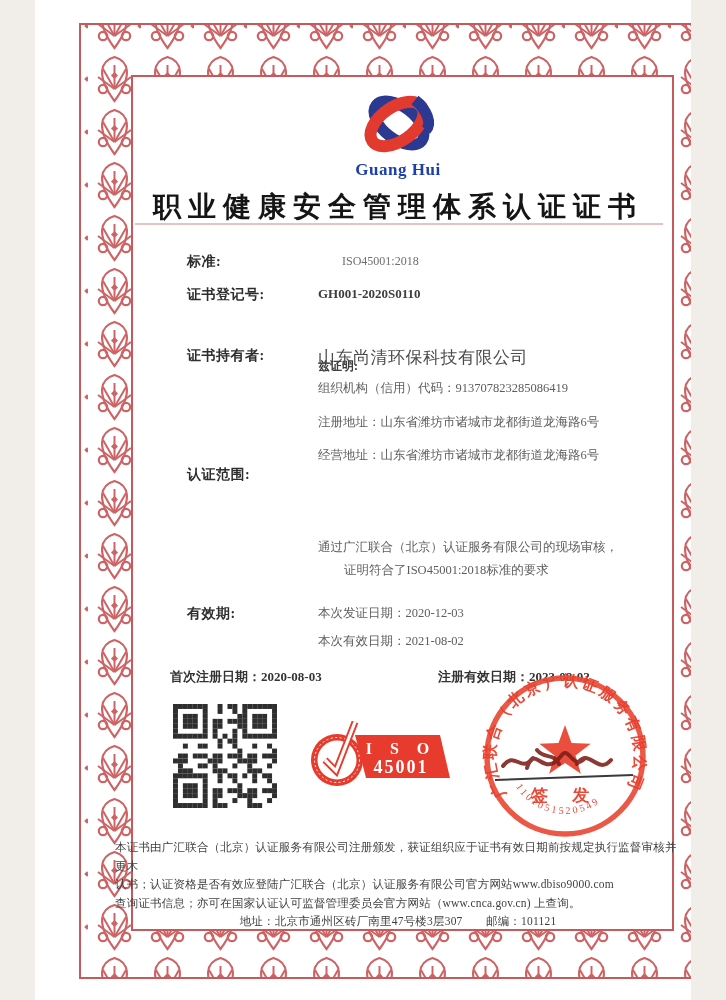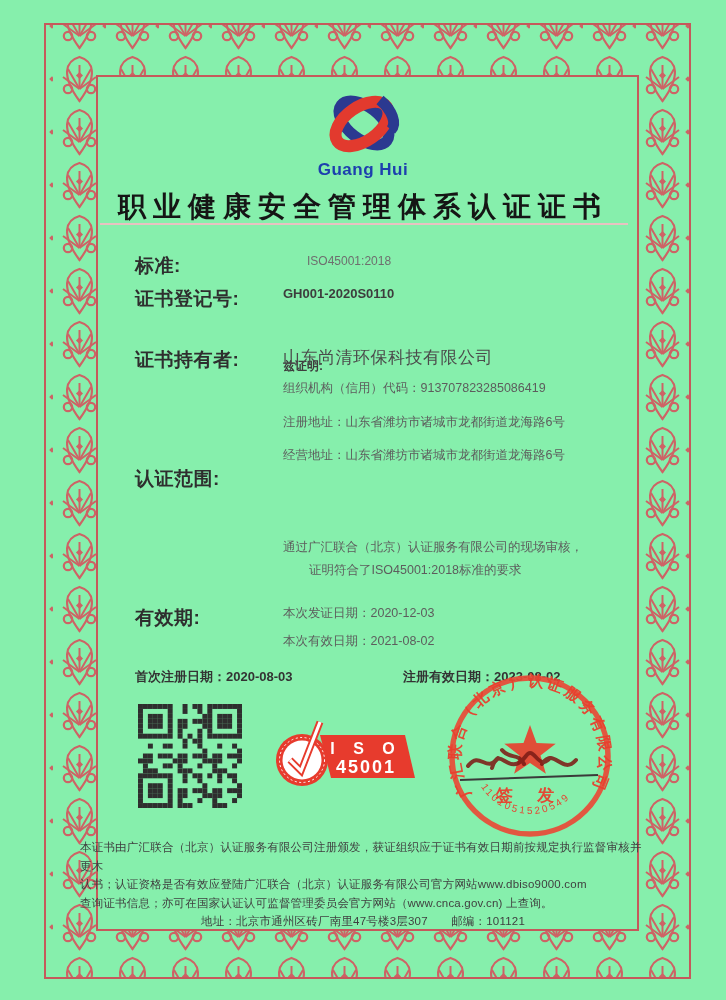--- a/index.html
+++ b/index.html
@@ -1,28 +1,28 @@
 <!DOCTYPE html>
 <html><head>
 <meta charset="utf-8">
 <style>
   html,body{margin:0;padding:0;background:#f1eee9;}
   .page{
-    position:relative;width:726px;height:1000px;margin:0 auto;
-    background:#86efac;overflow:hidden;
-    font-family:Liberation Sans, sans-serif;
+    position:relative;width:656px;height:1000px;margin:0 auto;
+    background:#ffffff;overflow:hidden;
+    font-family:Liberation Serif, serif;
   }
   .abs{position:absolute;}
   .border-svg{left:0;top:0;}
   .brand-name{left:0;top:160px;width:726px;text-align:center;
     font-size:17px;font-weight:700;color:#1d3fae;letter-spacing:.5px;}
   .cert-title{left:0;top:188px;width:726px;text-align:center;
     font-size:28px;font-weight:700;color:#151515;letter-spacing:7px;white-space:nowrap;}
   .title-rule{left:100px;top:223px;width:528px;height:2px;background:#e8c2c1;}
-  .f-label{position:absolute;left:135px;font-size:19px;font-weight:700;color:#2e2e2e;letter-spacing:.5px;white-space:nowrap;}
+  .f-label{position:absolute;left:152px;font-size:14px;font-weight:700;color:#2e2e2e;letter-spacing:.5px;white-space:nowrap;}
   .f-value{position:absolute;left:283px;font-size:12.5px;color:#5d5d5d;white-space:nowrap;}
   .t-standard-l{top:253px;} .t-standard-v{top:254px;font-size:12px;color:#6e6e6e;margin-left:24px;}
   .t-regno-l{top:286px;}    .t-regno-v{top:286px;font-weight:700;color:#3d3d3d;font-size:13px;}
   .t-certify{top:318px;font-weight:700;color:#3d3d3d;font-size:12px;margin-top:40px;}
   .t-holder-l{top:347px;}   .t-holder-v{top:346px;font-size:17px;color:#4b4b4b;letter-spacing:.5px;text-align:center;}
   .t-orgcode{top:380px;}
   .t-regaddr{top:414px;}
   .t-bizaddr{top:447px;}
   .t-scope-l{top:466px;}    .t-scope-v{top:467px;font-size:11px;}
   .t-audit1{top:539px;}

